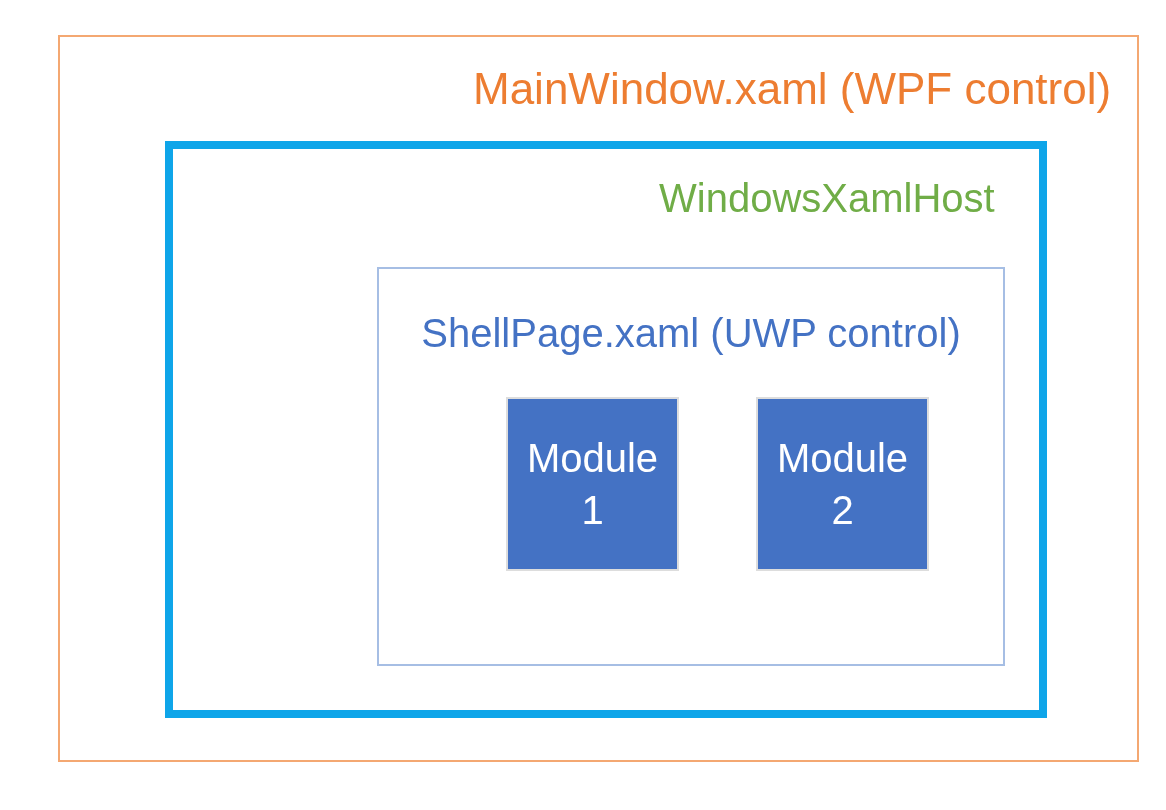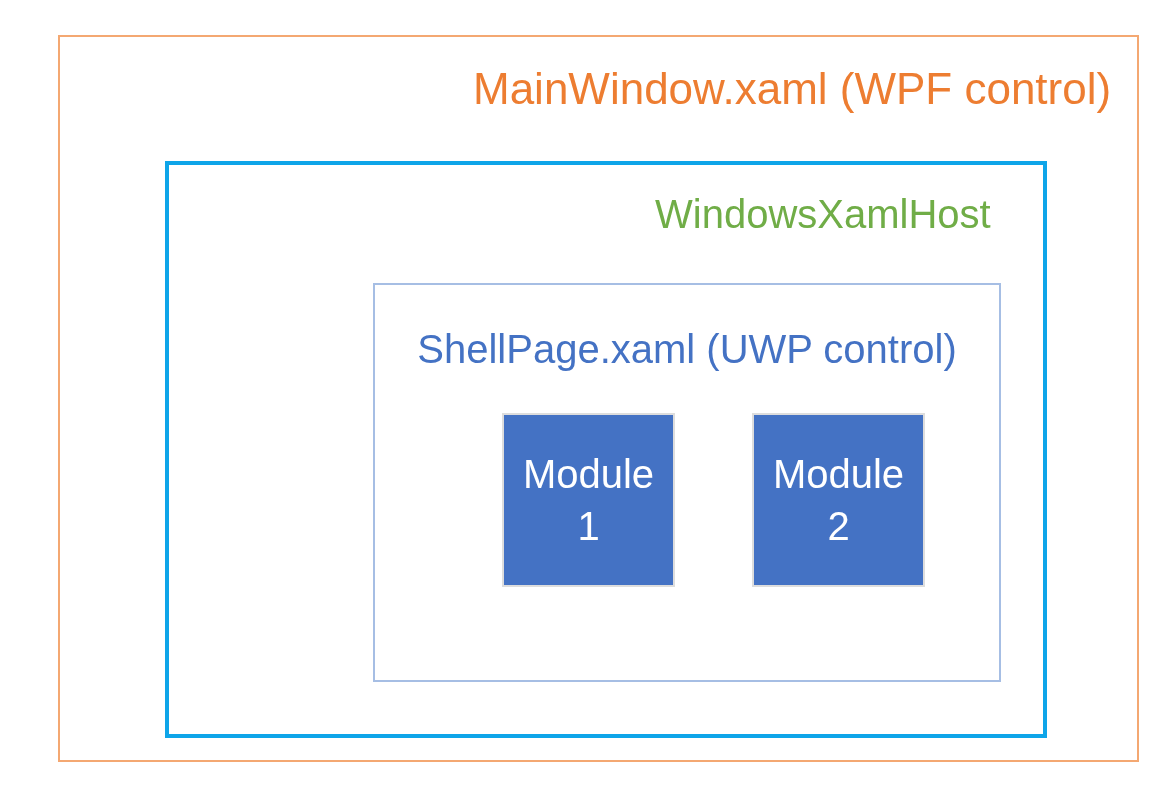--- a/index.html
+++ b/index.html
@@ -34,22 +34,21 @@
     font-size: 44px;
     line-height: 1.1;
     color: #ED7D31;
     white-space: nowrap;
   }
   .host-box {
     left: 105px;
     top: 104px;
     width: 882px;
     height: 577px;
-    border: 4px solid #0ea5e9;
-    margin-top: 20px;
+    border: 8px solid #0ea5e9;
   }
   .host-label {
     position: absolute;
     left: 486px;
     top: 27px;
     font-size: 40px;
     line-height: 1.1;
     color: #70AD47;
     white-space: nowrap;
   }

